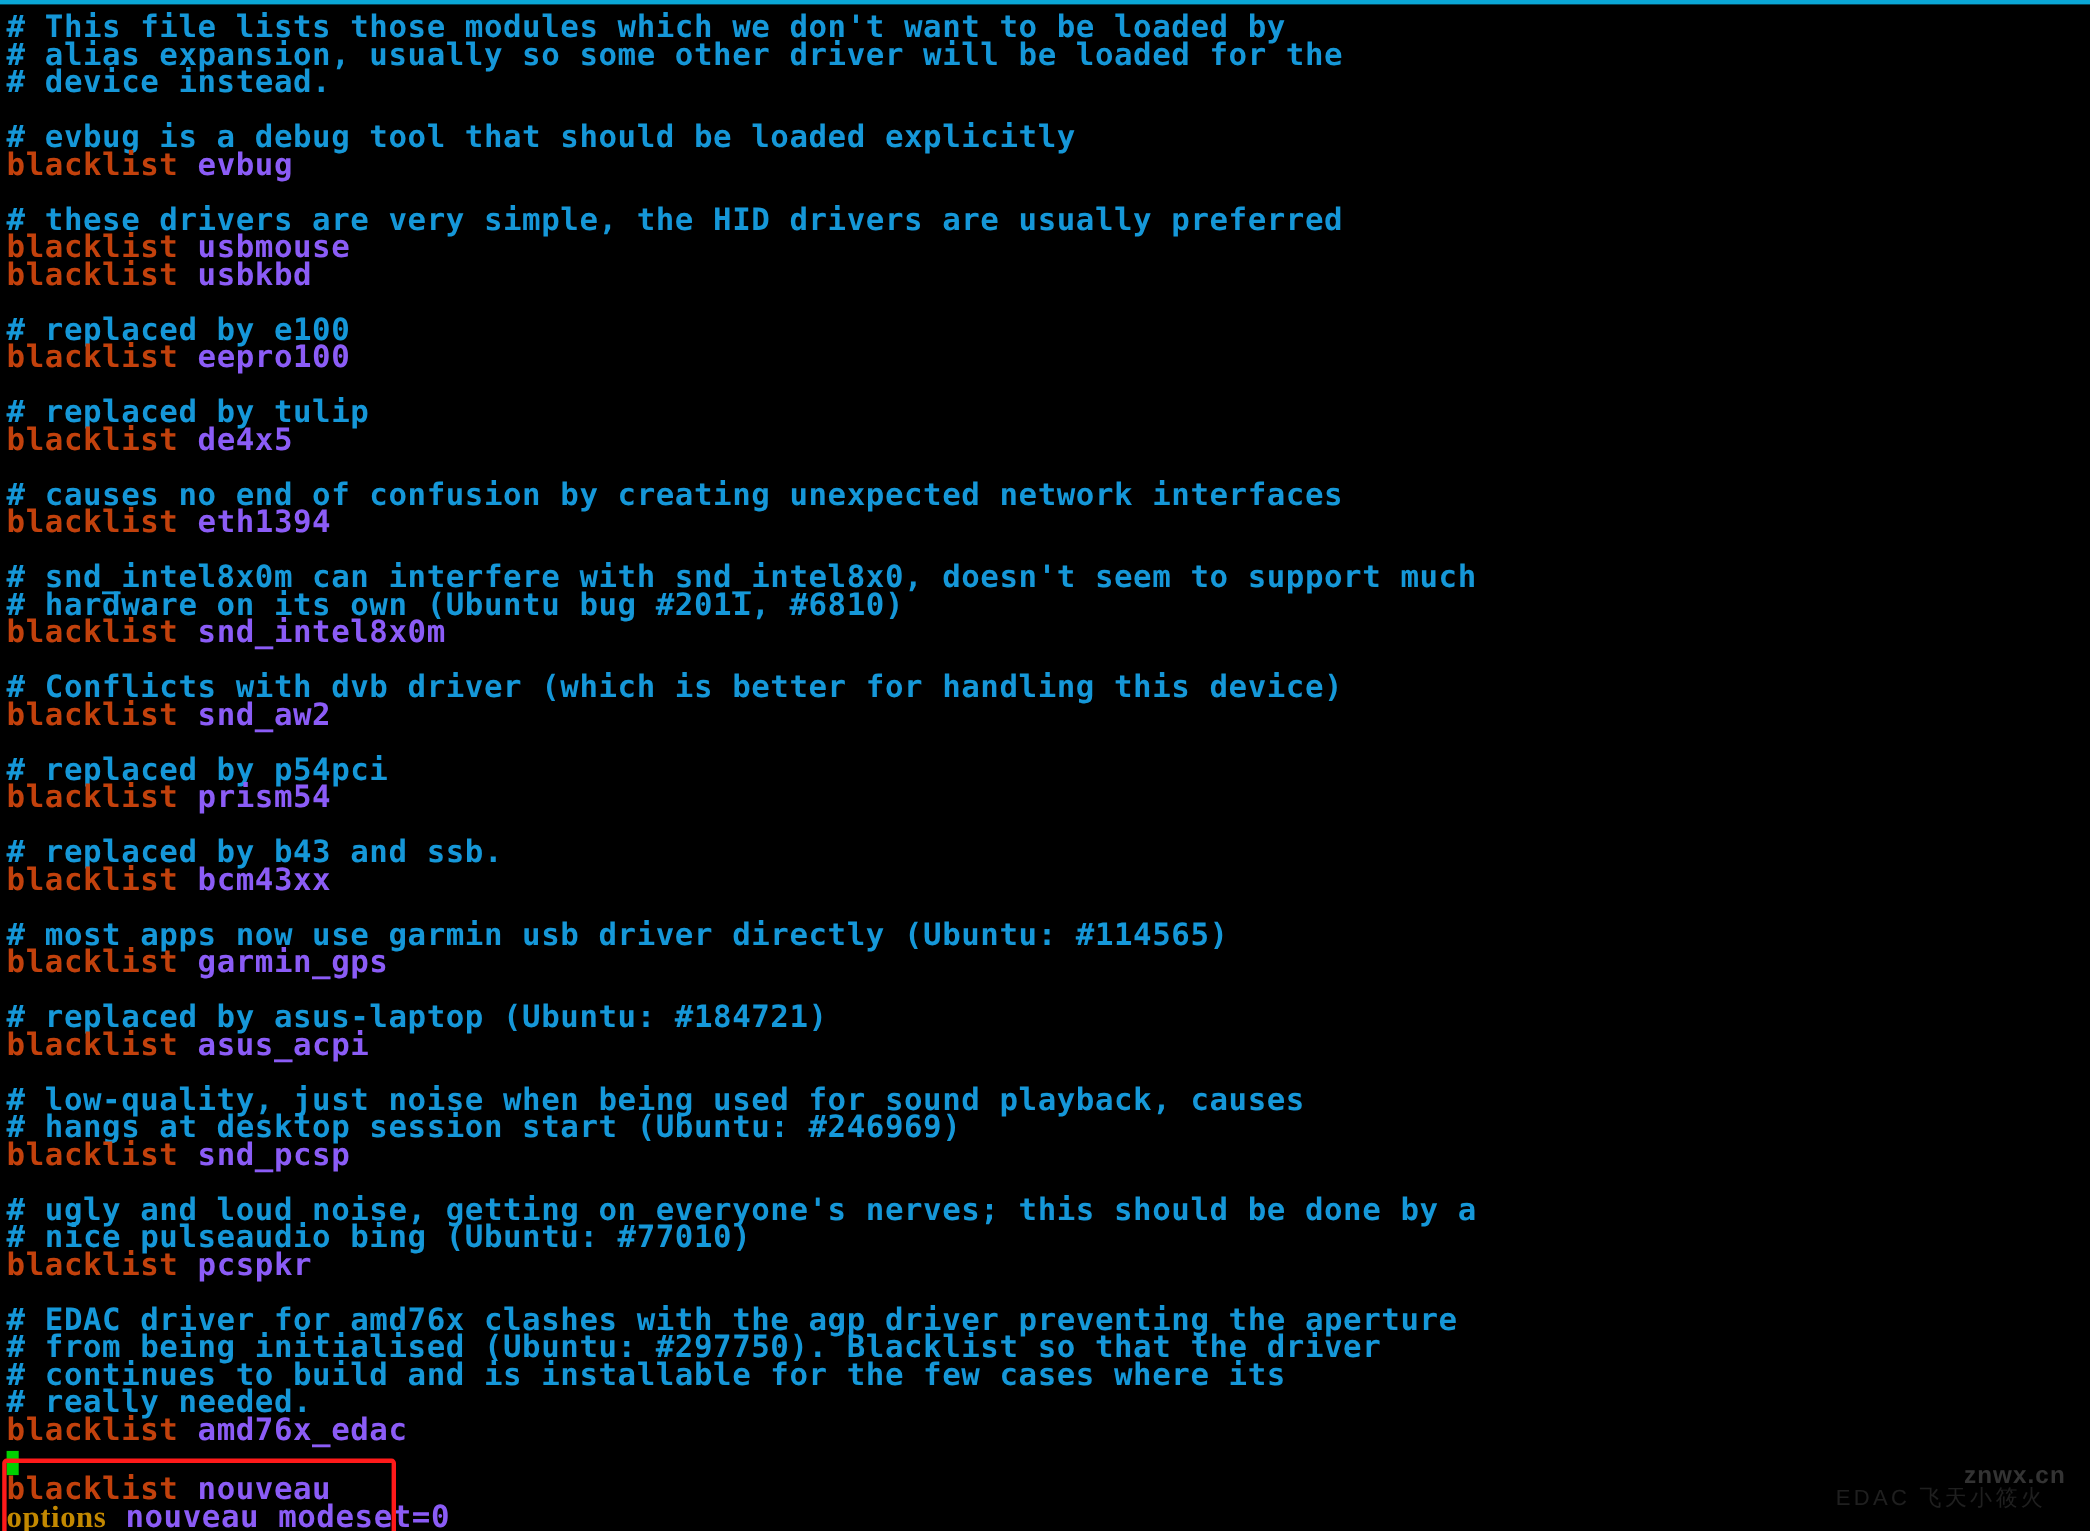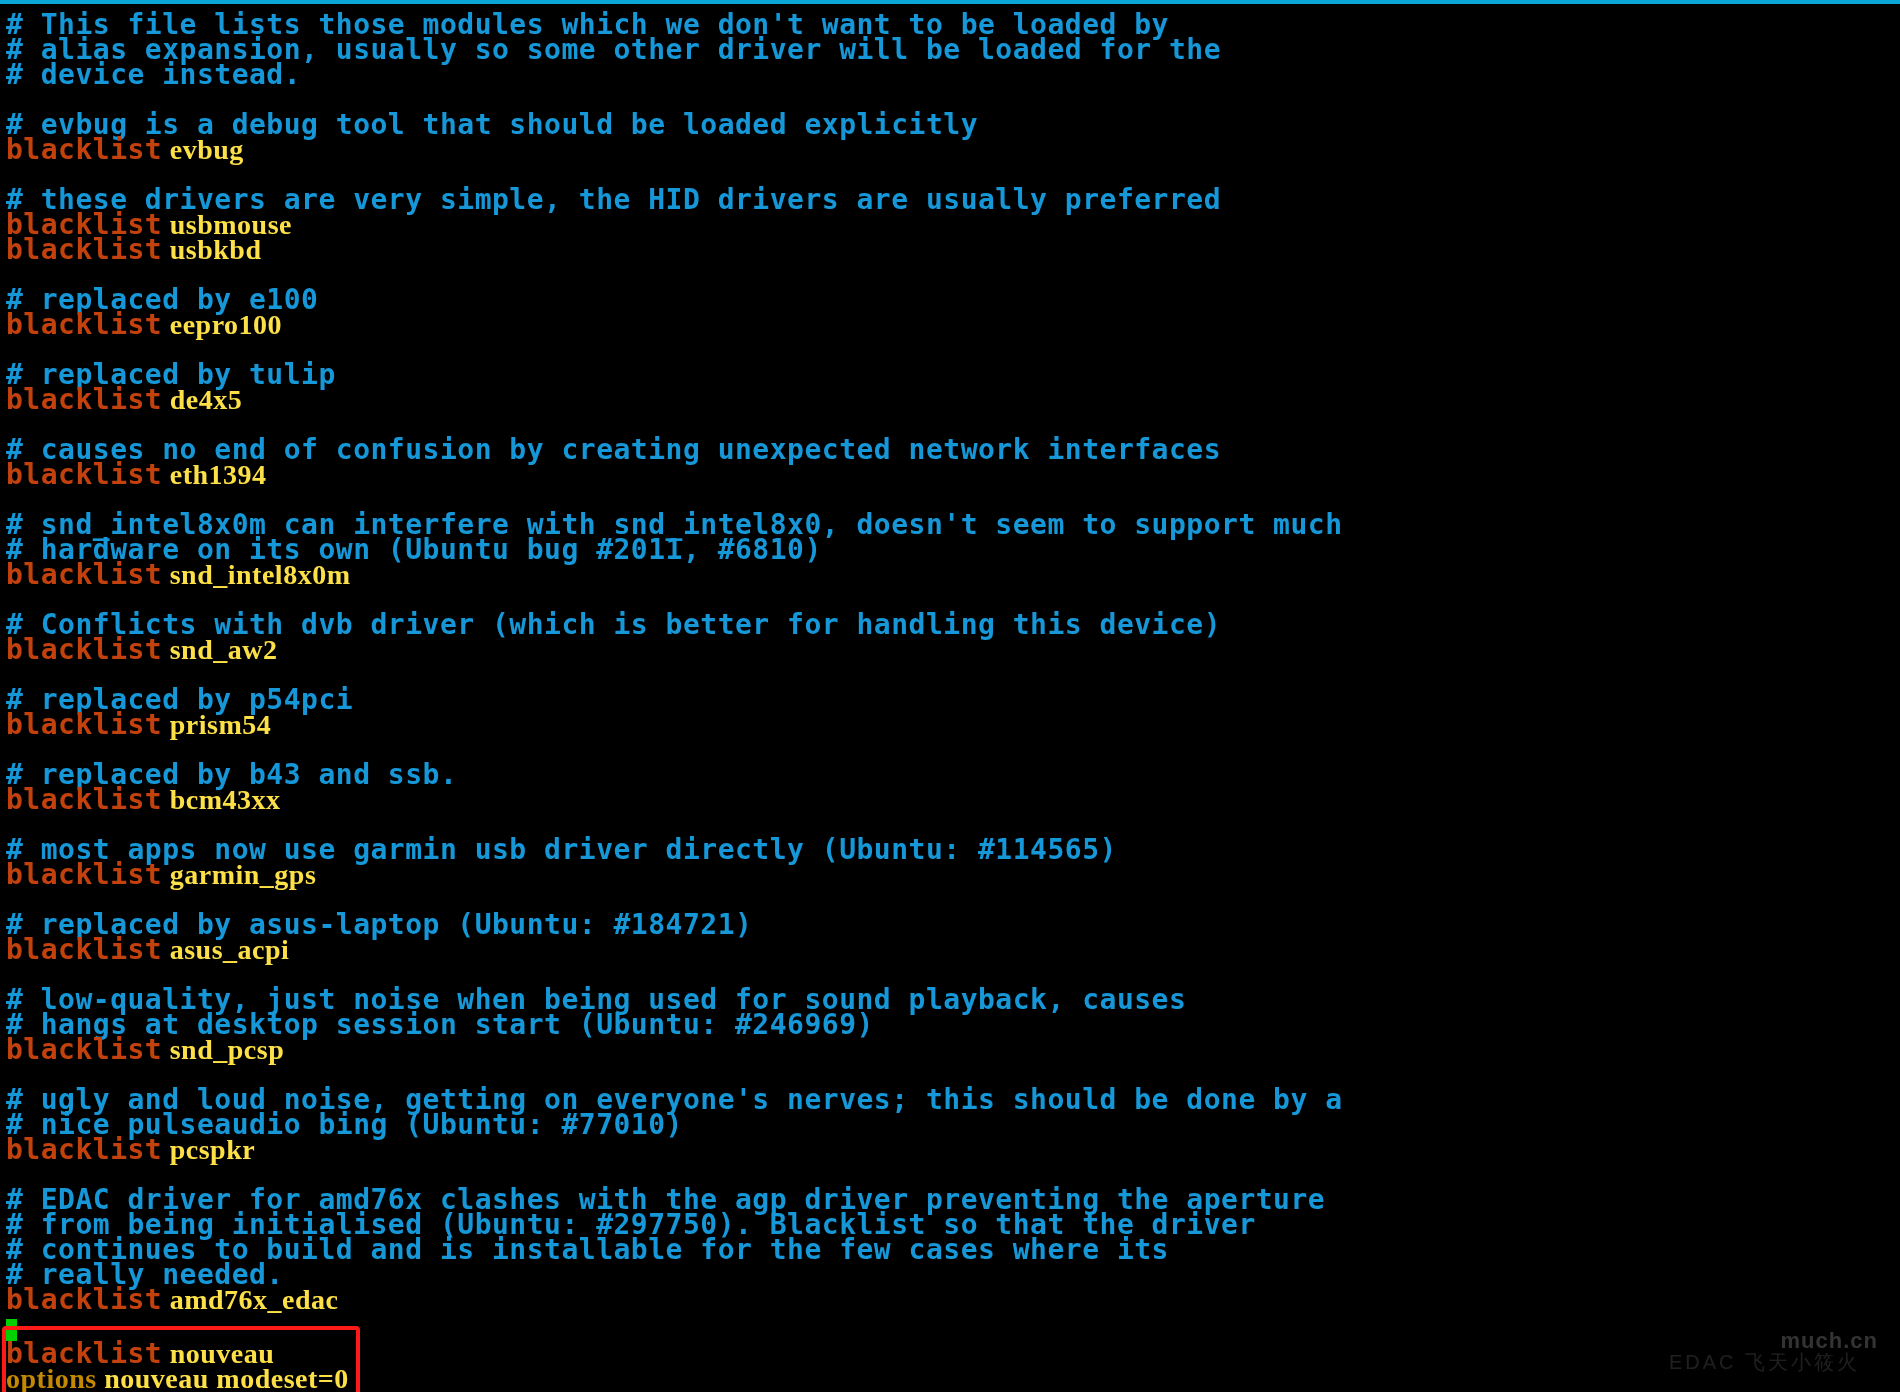--- a/index.html
+++ b/index.html
@@ -20,21 +20,21 @@
     line-height: 25px;
     letter-spacing: 0.5px;
     font-weight: 700;
     padding: 8px 6px 6px 6px;
     white-space: pre;
     color: #fff;
   }
   .cmt { color: #1597d8; }      
   .kw  { color: #c2410c; }      
   .opt { color: #c38900; font-family: Liberation Serif, serif; }      
-  .arg { color: #fde047; font-family: Liberation Serif, serif; }      
+  .arg { color: #8b5cf6; }      
   .cursor {
     display: inline-block;
     width: 11px;
     height: 22px;
     background: #00d000;
     vertical-align: text-bottom;
   }
   .hl {
     position: absolute;
     border: 4px solid #ff1a1a;
@@ -60,14 +60,14 @@
 </style>
 </head>
 <body>
 
 <div class="titlebar"></div>
 
 <div class="terminal" id="term"><div><span class="cmt"># This file lists those modules which we don't want to be loaded by</span></div><div><span class="cmt"># alias expansion, usually so some other driver will be loaded for the</span></div><div><span class="cmt"># device instead.</span></div><div>&nbsp;</div><div><span class="cmt"># evbug is a debug tool that should be loaded explicitly</span></div><div><span class="kw">blacklist</span><span class="arg"> evbug</span></div><div>&nbsp;</div><div><span class="cmt"># these drivers are very simple, the HID drivers are usually preferred</span></div><div><span class="kw">blacklist</span><span class="arg"> usbmouse</span></div><div><span class="kw">blacklist</span><span class="arg"> usbkbd</span></div><div>&nbsp;</div><div><span class="cmt"># replaced by e100</span></div><div><span class="kw">blacklist</span><span class="arg"> eepro100</span></div><div>&nbsp;</div><div><span class="cmt"># replaced by tulip</span></div><div><span class="kw">blacklist</span><span class="arg"> de4x5</span></div><div>&nbsp;</div><div><span class="cmt"># causes no end of confusion by creating unexpected network interfaces</span></div><div><span class="kw">blacklist</span><span class="arg"> eth1394</span></div><div>&nbsp;</div><div><span class="cmt"># snd_intel8x0m can interfere with snd_intel8x0, doesn't seem to support much</span></div><div><span class="cmt"># hardware on its own (Ubuntu bug #2011, #6810)</span></div><div><span class="kw">blacklist</span><span class="arg"> snd_intel8x0m</span></div><div>&nbsp;</div><div><span class="cmt"># Conflicts with dvb driver (which is better for handling this device)</span></div><div><span class="kw">blacklist</span><span class="arg"> snd_aw2</span></div><div>&nbsp;</div><div><span class="cmt"># replaced by p54pci</span></div><div><span class="kw">blacklist</span><span class="arg"> prism54</span></div><div>&nbsp;</div><div><span class="cmt"># replaced by b43 and ssb.</span></div><div><span class="kw">blacklist</span><span class="arg"> bcm43xx</span></div><div>&nbsp;</div><div><span class="cmt"># most apps now use garmin usb driver directly (Ubuntu: #114565)</span></div><div><span class="kw">blacklist</span><span class="arg"> garmin_gps</span></div><div>&nbsp;</div><div><span class="cmt"># replaced by asus-laptop (Ubuntu: #184721)</span></div><div><span class="kw">blacklist</span><span class="arg"> asus_acpi</span></div><div>&nbsp;</div><div><span class="cmt"># low-quality, just noise when being used for sound playback, causes</span></div><div><span class="cmt"># hangs at desktop session start (Ubuntu: #246969)</span></div><div><span class="kw">blacklist</span><span class="arg"> snd_pcsp</span></div><div>&nbsp;</div><div><span class="cmt"># ugly and loud noise, getting on everyone's nerves; this should be done by a</span></div><div><span class="cmt"># nice pulseaudio bing (Ubuntu: #77010)</span></div><div><span class="kw">blacklist</span><span class="arg"> pcspkr</span></div><div>&nbsp;</div><div><span class="cmt"># EDAC driver for amd76x clashes with the agp driver preventing the aperture</span></div><div><span class="cmt"># from being initialised (Ubuntu: #297750). Blacklist so that the driver</span></div><div><span class="cmt"># continues to build and is installable for the few cases where its</span></div><div><span class="cmt"># really needed.</span></div><div><span class="kw">blacklist</span><span class="arg"> amd76x_edac</span></div><div><span class="cursor"></span></div><div><span class="kw">blacklist</span><span class="arg"> nouveau</span></div><div><span class="opt">options</span><span class="arg"> nouveau modeset=0</span></div></div>
 
 <div class="hl" id="hl" style="left: 2px; top: 1326px; width: 350px; height: 62px;"></div>
 
-<div class="watermark1">much.cn</div>
+<div class="watermark1">znwx.cn</div>
 <div class="watermark2">EDAC 飞天小筱火</div>
 
 </body></html>

